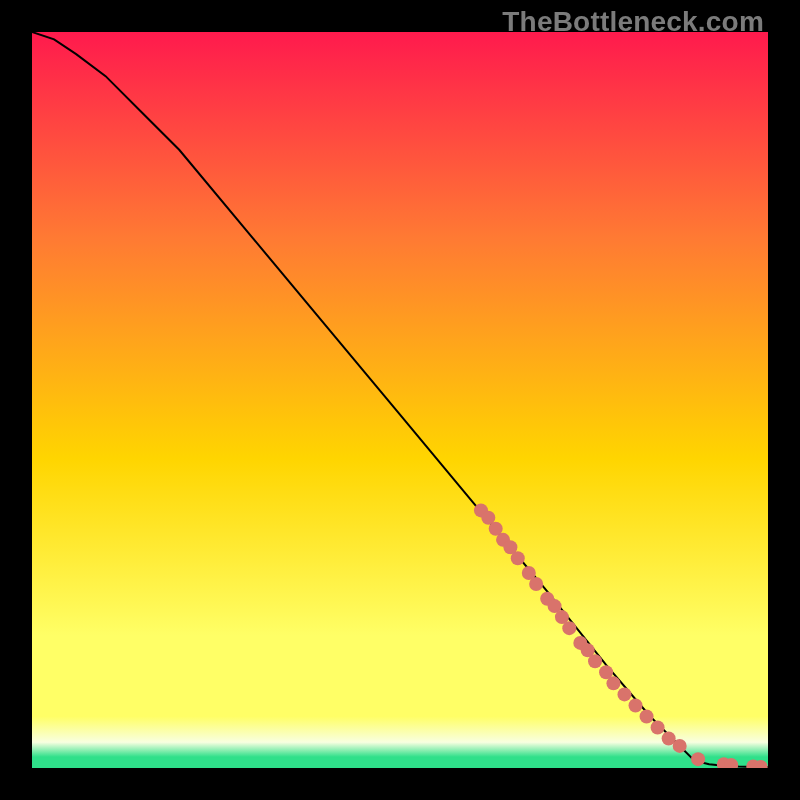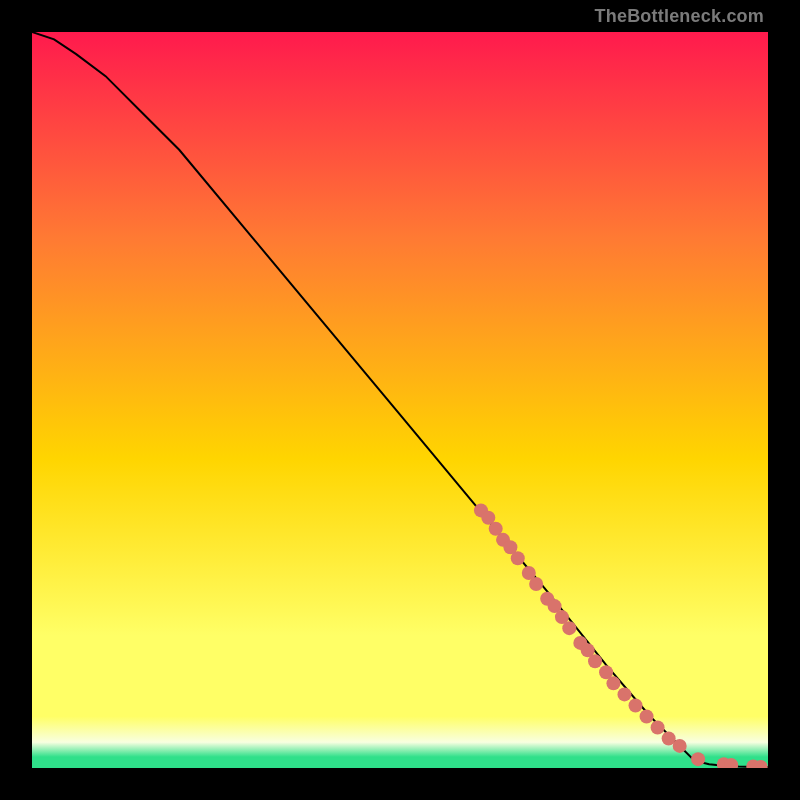--- a/index.html
+++ b/index.html
@@ -26,21 +26,21 @@
   }
   .gradient {
     position: absolute;
     inset: 0;
   }
   .watermark {
     position: absolute;
     top: 6px;
     right: 36px;
     font-family: Arial, Helvetica, sans-serif;
-    font-size: 18px;
+    font-size: 28px;
     font-weight: 600;
     color: #7b7b7b;
     letter-spacing: 0.2px;
   }
   svg.curve {
     position: absolute;
     inset: 0;
   }
 </style>
 </head>

